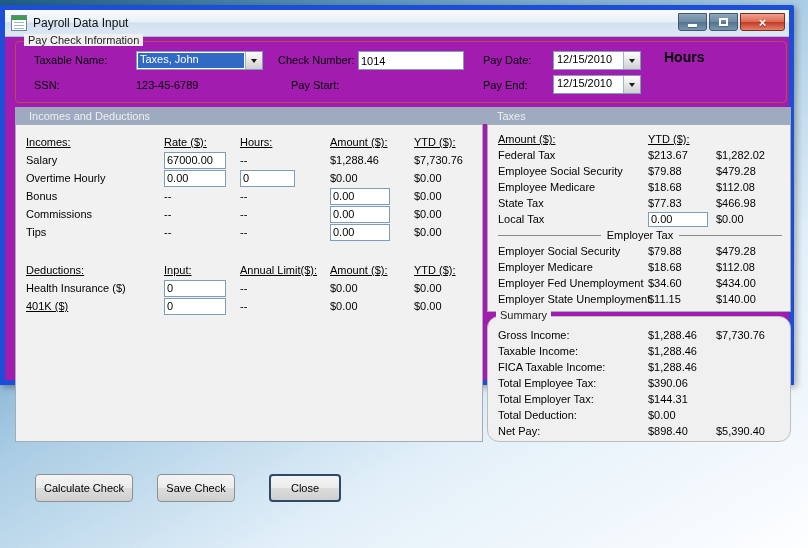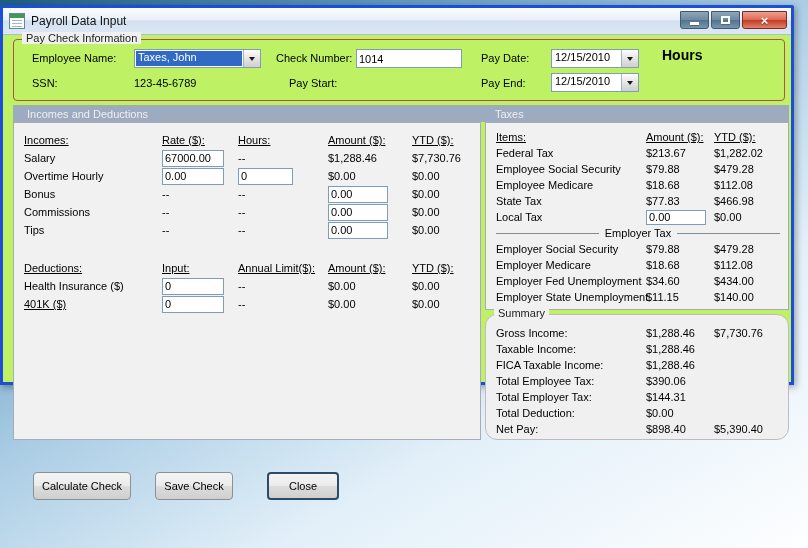--- a/index.html
+++ b/index.html
@@ -5,21 +5,21 @@
   * { box-sizing: border-box; margin: 0; padding: 0; }
   html, body { width: 808px; height: 548px; overflow: hidden; }
   body {
     font-family: "Liberation Sans", sans-serif;
     font-size: 11px;
     color: #000;
     background: linear-gradient(150deg, #1E5E84 0%, #5E97BE 22%, #A9CCE4 45%, #E3F0F9 70%, #FDFEFF 100%);
   }
   .window {
     position: absolute; left: 0; top: 5px; width: 794px; height: 380px;
-    border: 3px solid #1d4ed8; background: #bef264;
+    border: 5px solid #1d4ed8; background: #a21caf;
     box-shadow: 2px 2px 7px rgba(0,0,0,.35);
     border-radius: 2px 2px 0 0;
   }
   
   .titlebar {
     height: 27px; display: flex; align-items: center; gap: 6px;
     padding: 0 4px 0 6px;
     background: linear-gradient(#FAFCFE 0%, #E9F0F8 45%, #D3E0F0 50%, #DCE8F4 100%);
     border-bottom: 1px solid #AEBDCE;
   }
@@ -152,21 +152,21 @@
           <span class="glyph-close">×</span>
         </div>
     </div>
   </div>
 
   <div class="client">
 
     <div class="gb-red">
       <span class="gb-label">Pay Check Information</span>
 
-      <span class="f-label" style="left:18px; top:12px;">Employee Name:</span>
+      <span class="f-label" style="left:18px; top:12px;">Taxable Name:</span>
       <div class="combo highlight" style="left:120px; top:9px; width:127px;">
         <span class="sel">Taxes, John</span>
         <span class="dbtn">
             <span class="arrow-down"></span>
           </span>
       </div>
 
       <span class="f-label" style="left:262px; top:12px;">Check Number:</span>
       <input class="tbx tbx-abs w106" style="left: 342px; top: 9px; height: 19px;" value="1014">
 
@@ -263,21 +263,20 @@
         <span class="u">401K  ($)</span>
         <span><input class="tbx w62" value="0" style=""></span>
         <span>--</span>
         <span>$0.00</span>
         <span>$0.00</span>
       </div>
     </div>
 
     <div class="panel-taxes">
       <div class="tax-row">
-        <span class="colhdr">Items:</span>
         <span class="colhdr">Amount ($):</span>
         <span class="colhdr">YTD ($):</span>
       </div>
       <div class="tax-row">
         <span>Federal Tax</span>
         <span>$213.67</span>
         <span>$1,282.02</span>
       </div>
       <div class="tax-row">
         <span>Employee Social Security</span>

